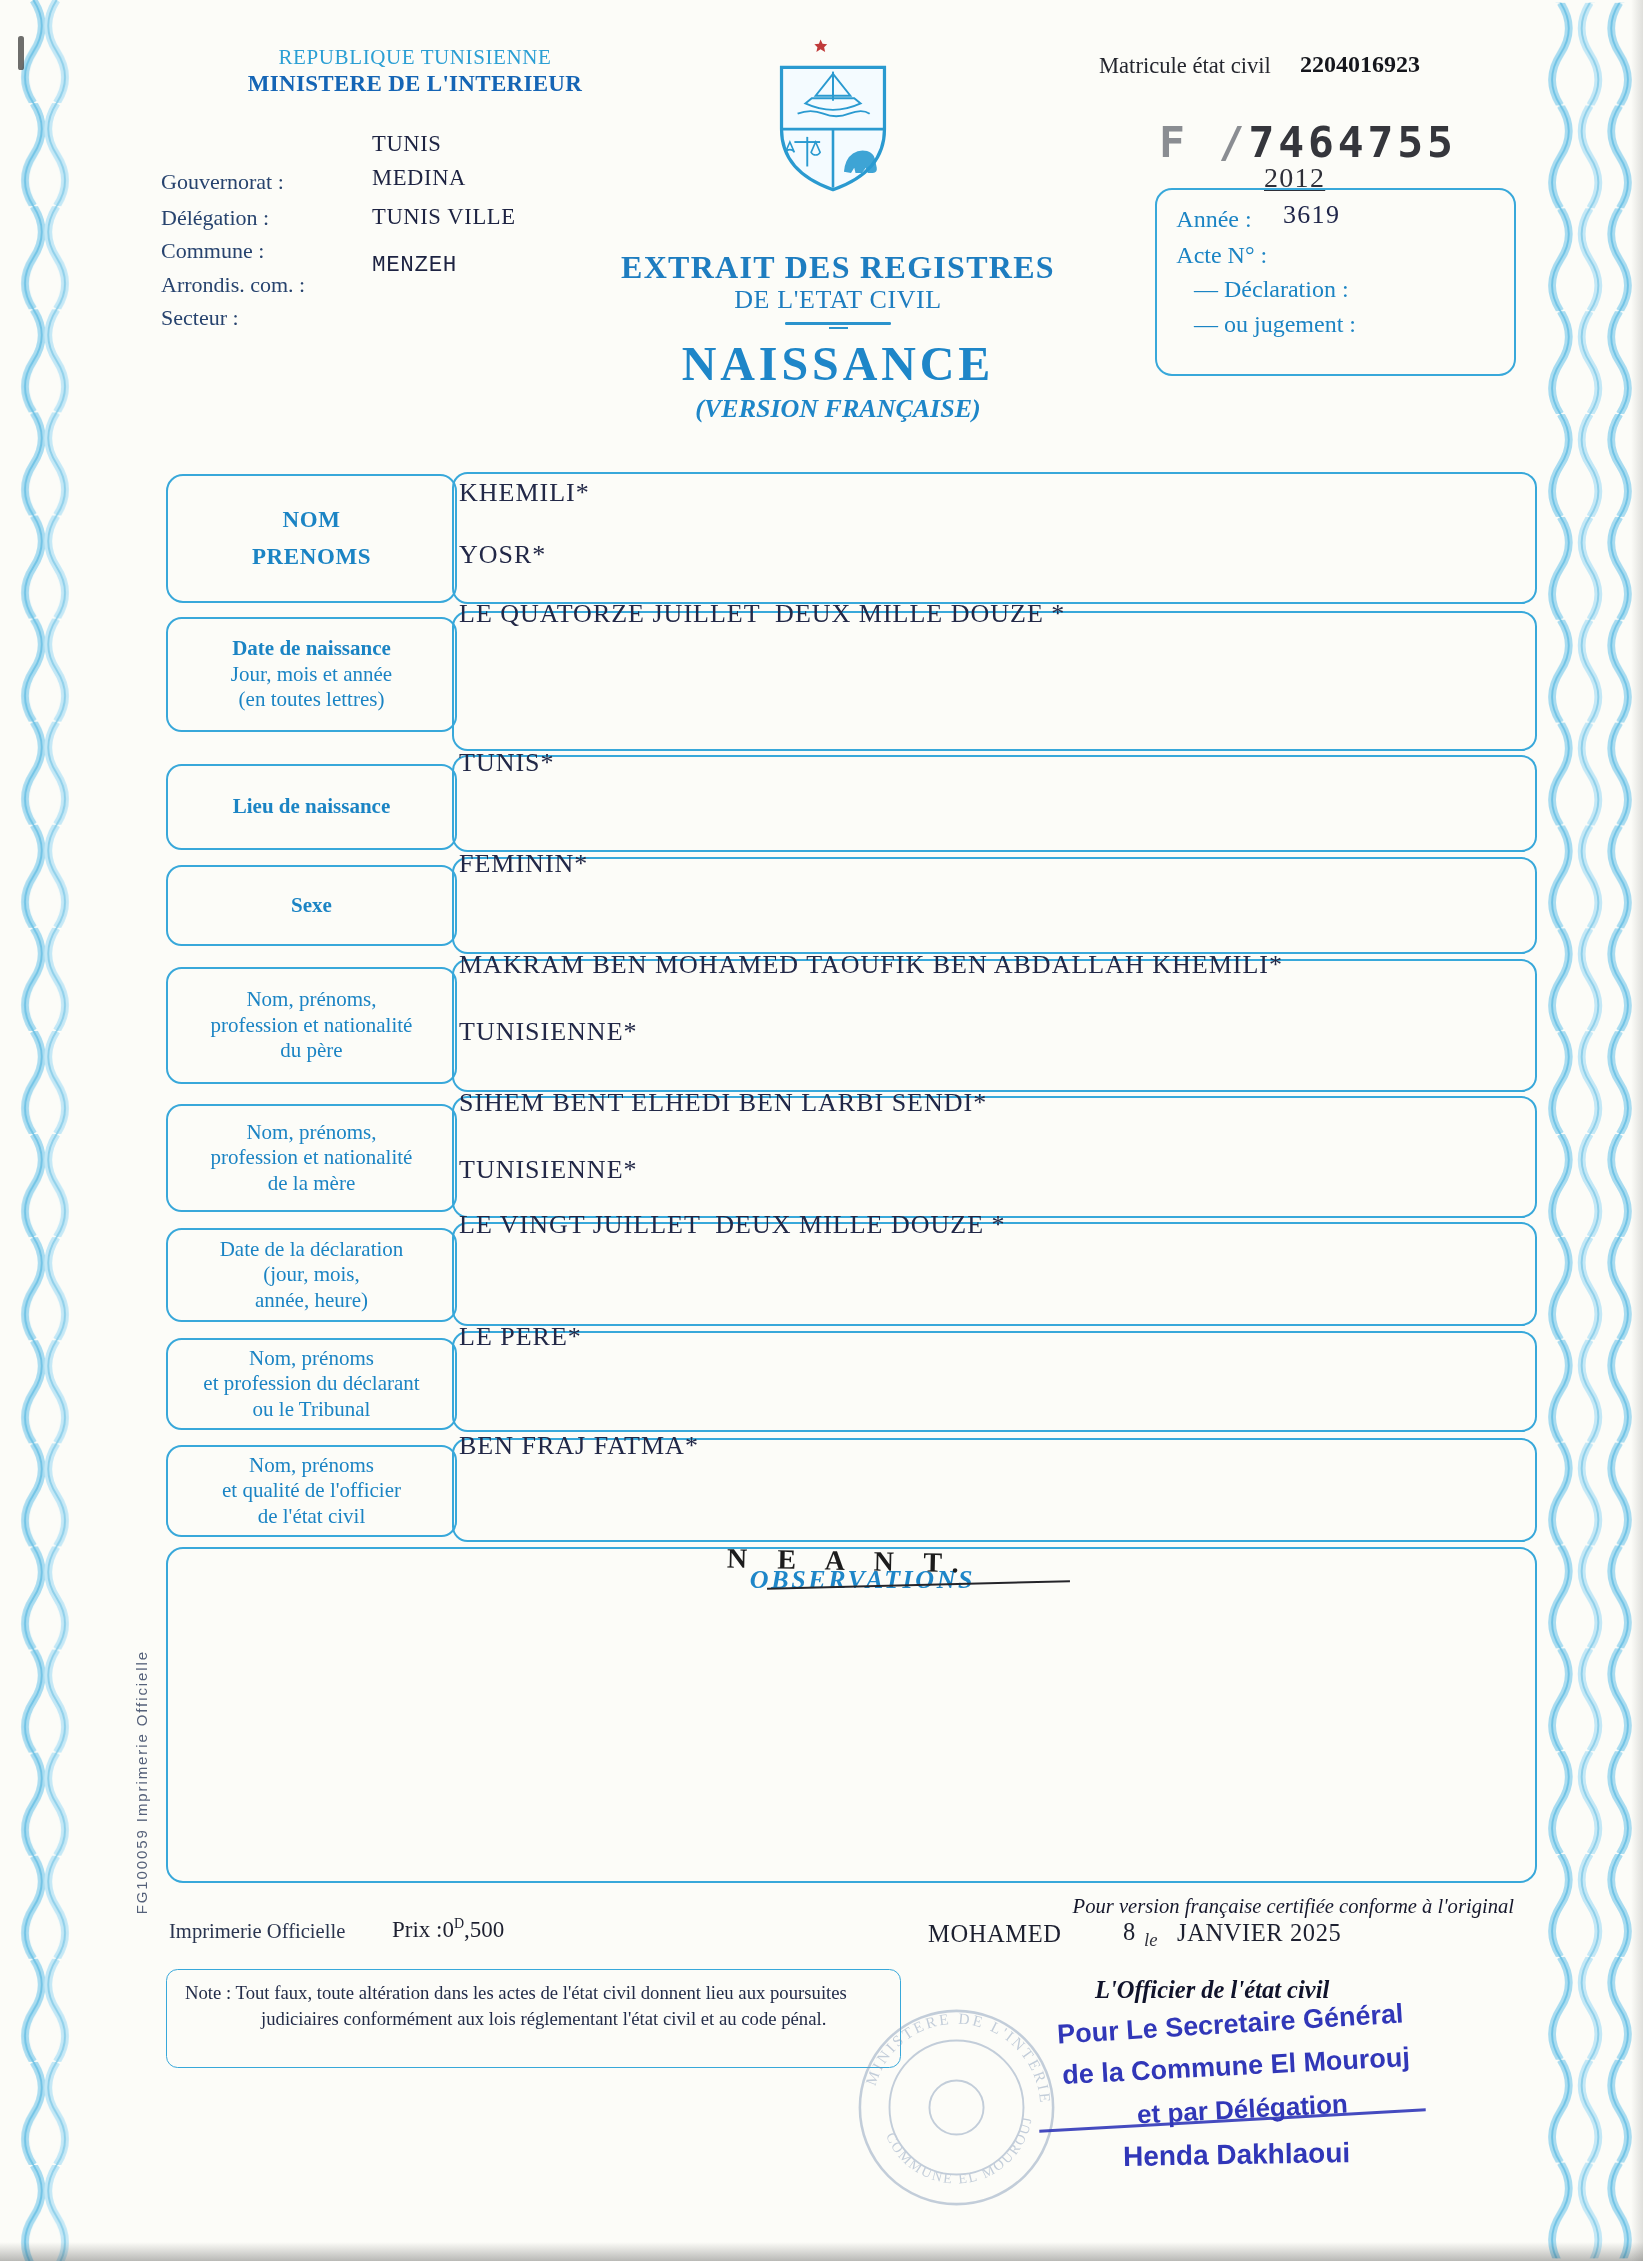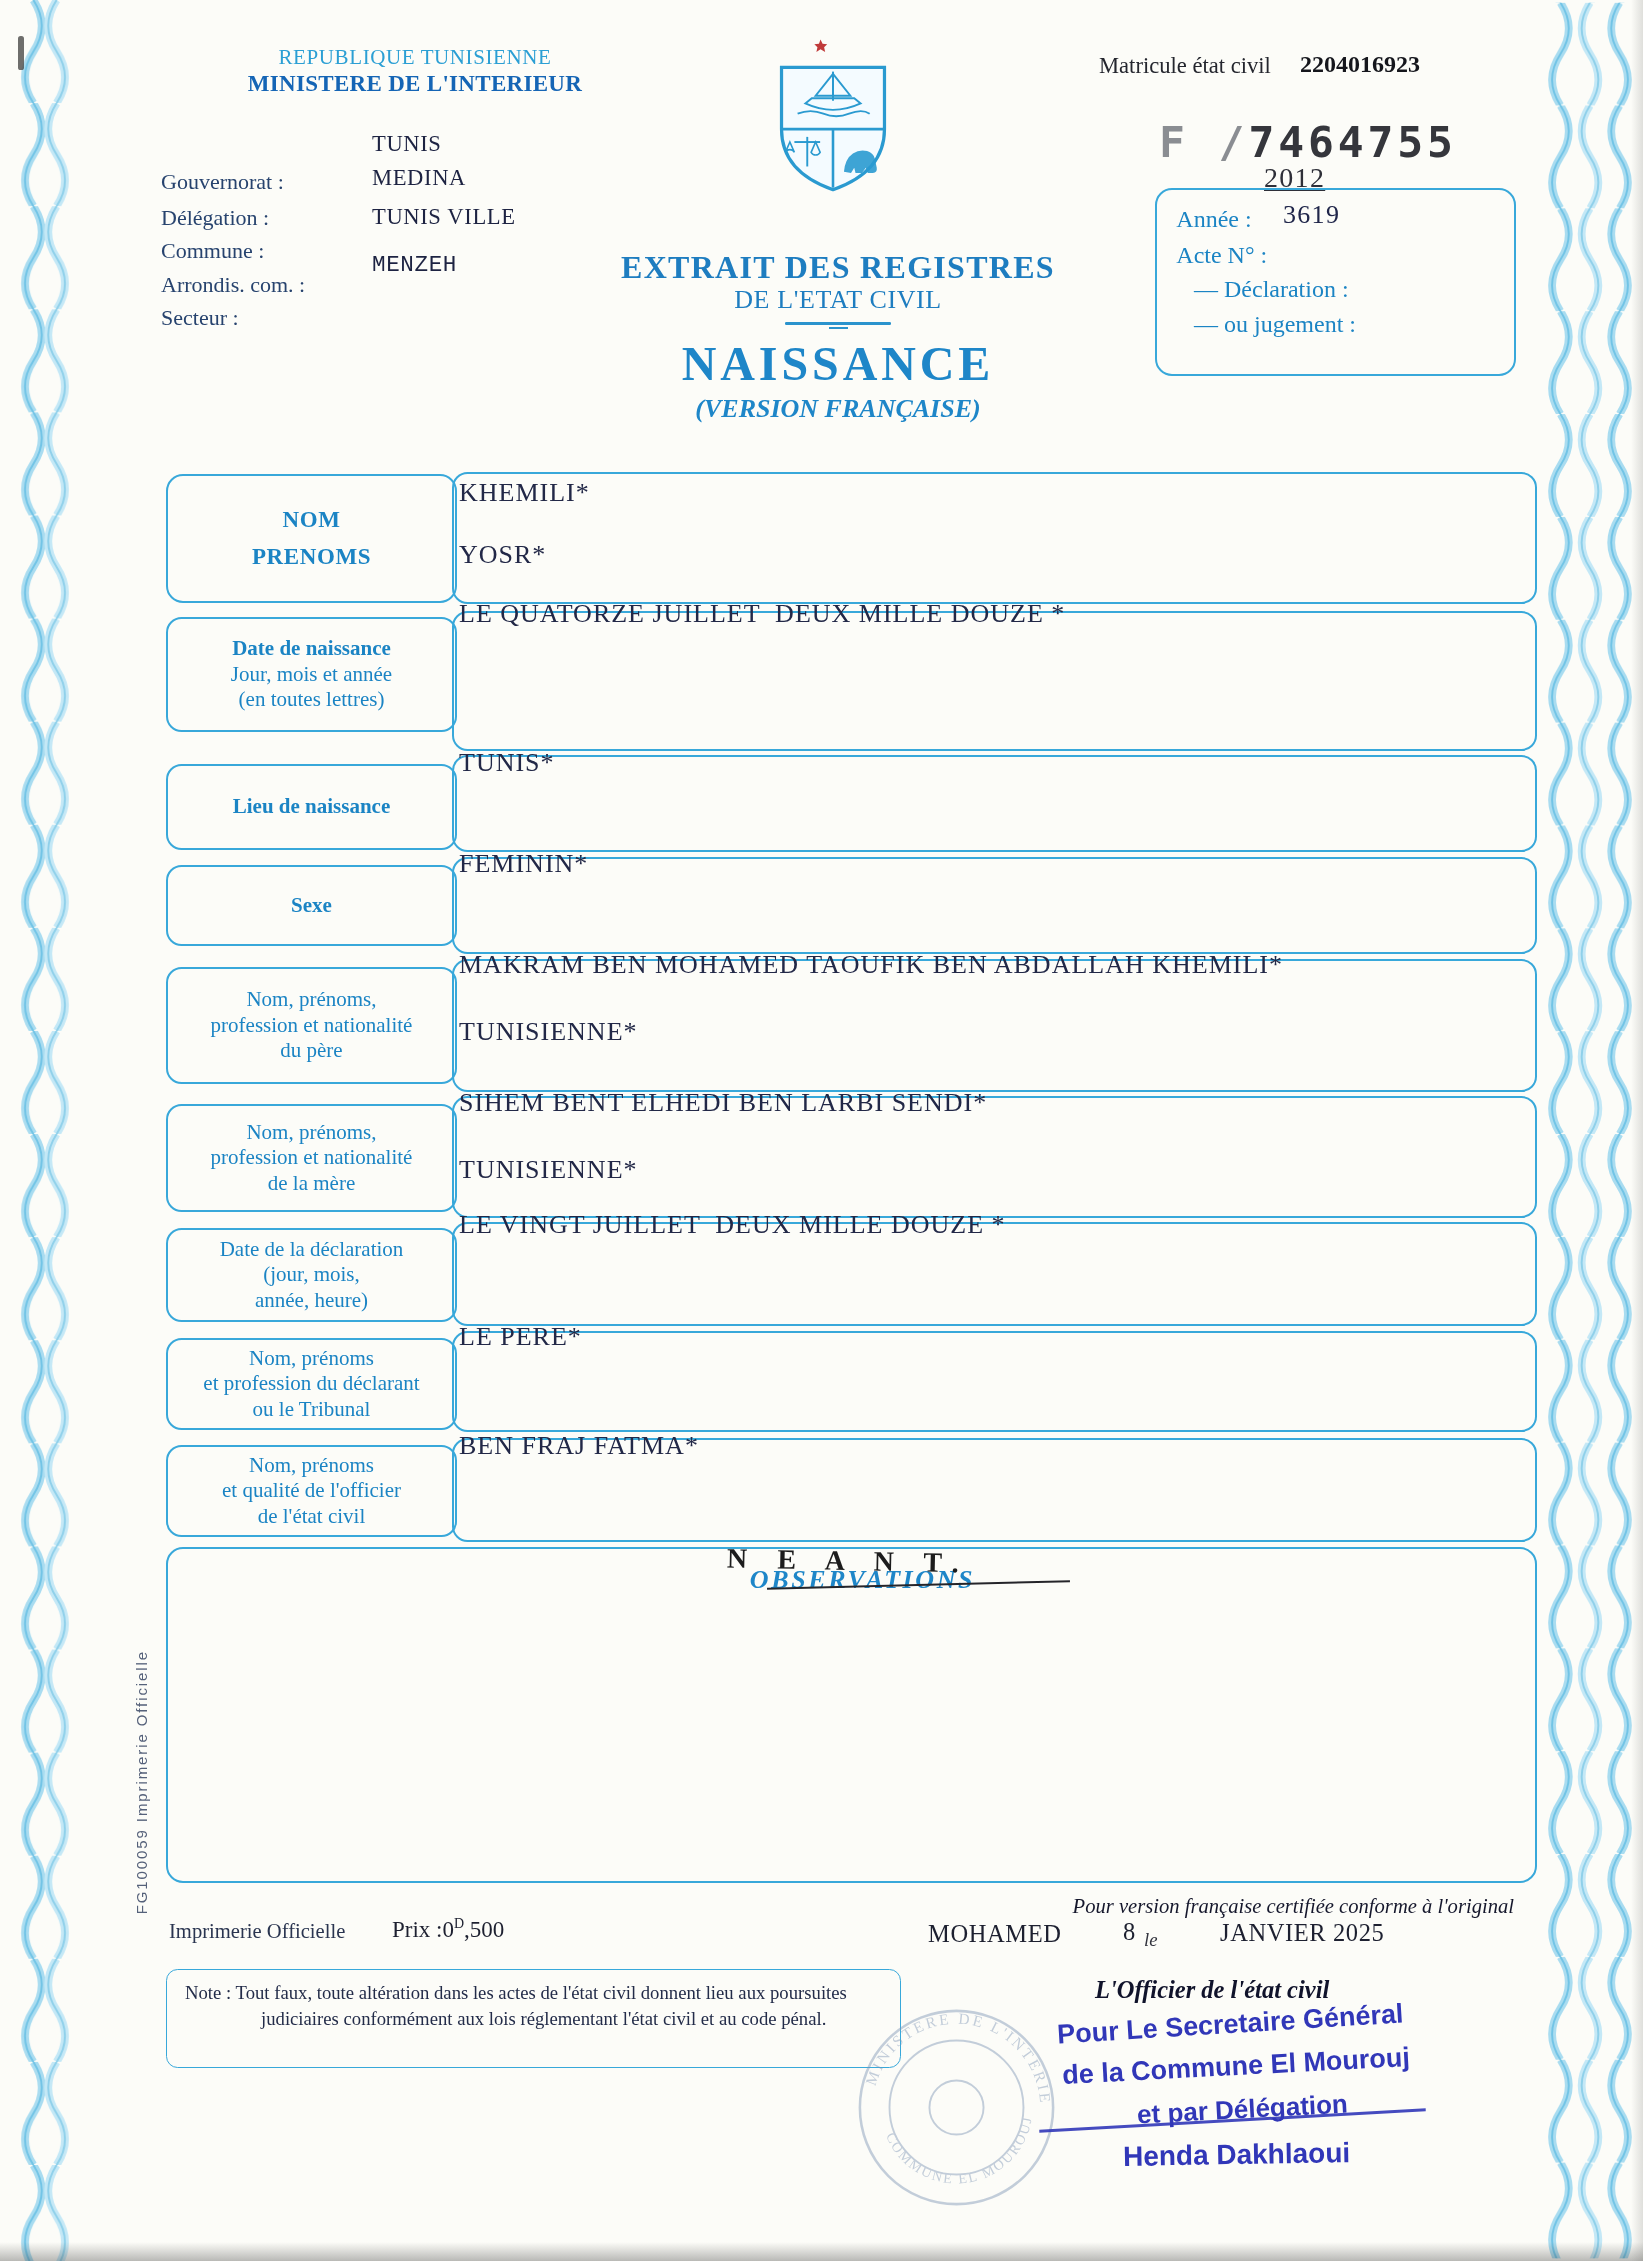--- a/index.html
+++ b/index.html
@@ -74,21 +74,21 @@
   .vert-text { position:absolute; left:133px; top:1650px; writing-mode:vertical-rl; transform:rotate(180deg);
     font-size:15px; color:#55617a; letter-spacing:1.9px; font-family:"Liberation Sans", sans-serif; }
   .imprimerie { position:absolute; left:169px; top:1920px; font-size:20.6px; color:#2a3550; }
   .prix { position:absolute; left:392px; top:1916px; font-size:23px; color:#1d2030; }
   .prix .sup { font-size:14px; vertical-align:super; }
   .certif { position:absolute; left:986px; top:1895px; width:528px; text-align:right;
     font-size:20.6px; font-style:italic; color:#15172c; }
   .place { position:absolute; left:928px; top:1920px; font-size:24.5px; color:#1d2030; letter-spacing:0.6px; }
   .date-day { position:absolute; left:1123px; top:1918px; font-size:24.5px; color:#1d2030; }
   .date-le { position:absolute; left:1144px; top:1929px; font-size:18.7px; font-style:italic; color:#33343e; }
-  .date-rest { position:absolute; left:1177px; top:1919px; font-size:24.5px; color:#1d2030; letter-spacing:0.6px;margin-left:43px; }
+  .date-rest { position:absolute; left:1177px; top:1919px; font-size:24.5px; color:#1d2030; letter-spacing:0.6px; }
   .officier { position:absolute; left:1095px; top:1976px; font-size:24.5px; font-weight:bold; font-style:italic; color:#10132b; }
   .note-box { position:absolute; left:166px; top:1969px; width:735px; height:99px;
     border:1.9px solid #38a8da; border-radius:11.6px; padding:10.3px 17px 10.3px 94px;
     font-size:18.7px; line-height:1.35; color:#232c49; text-indent:-76px; }
 
   
   .hw { position:absolute; color:#3137b8; font-family:"Liberation Sans", sans-serif; font-weight:bold; }
   .hw1 { left:1057px; top:2009px; font-size:27px; transform:rotate(-3.5deg); }
   .hw2 { left:1062px; top:2051px; font-size:27px; transform:rotate(-3deg); }
   .hw3 { left:1137px; top:2094px; font-size:26px; transform:rotate(-3deg); }

